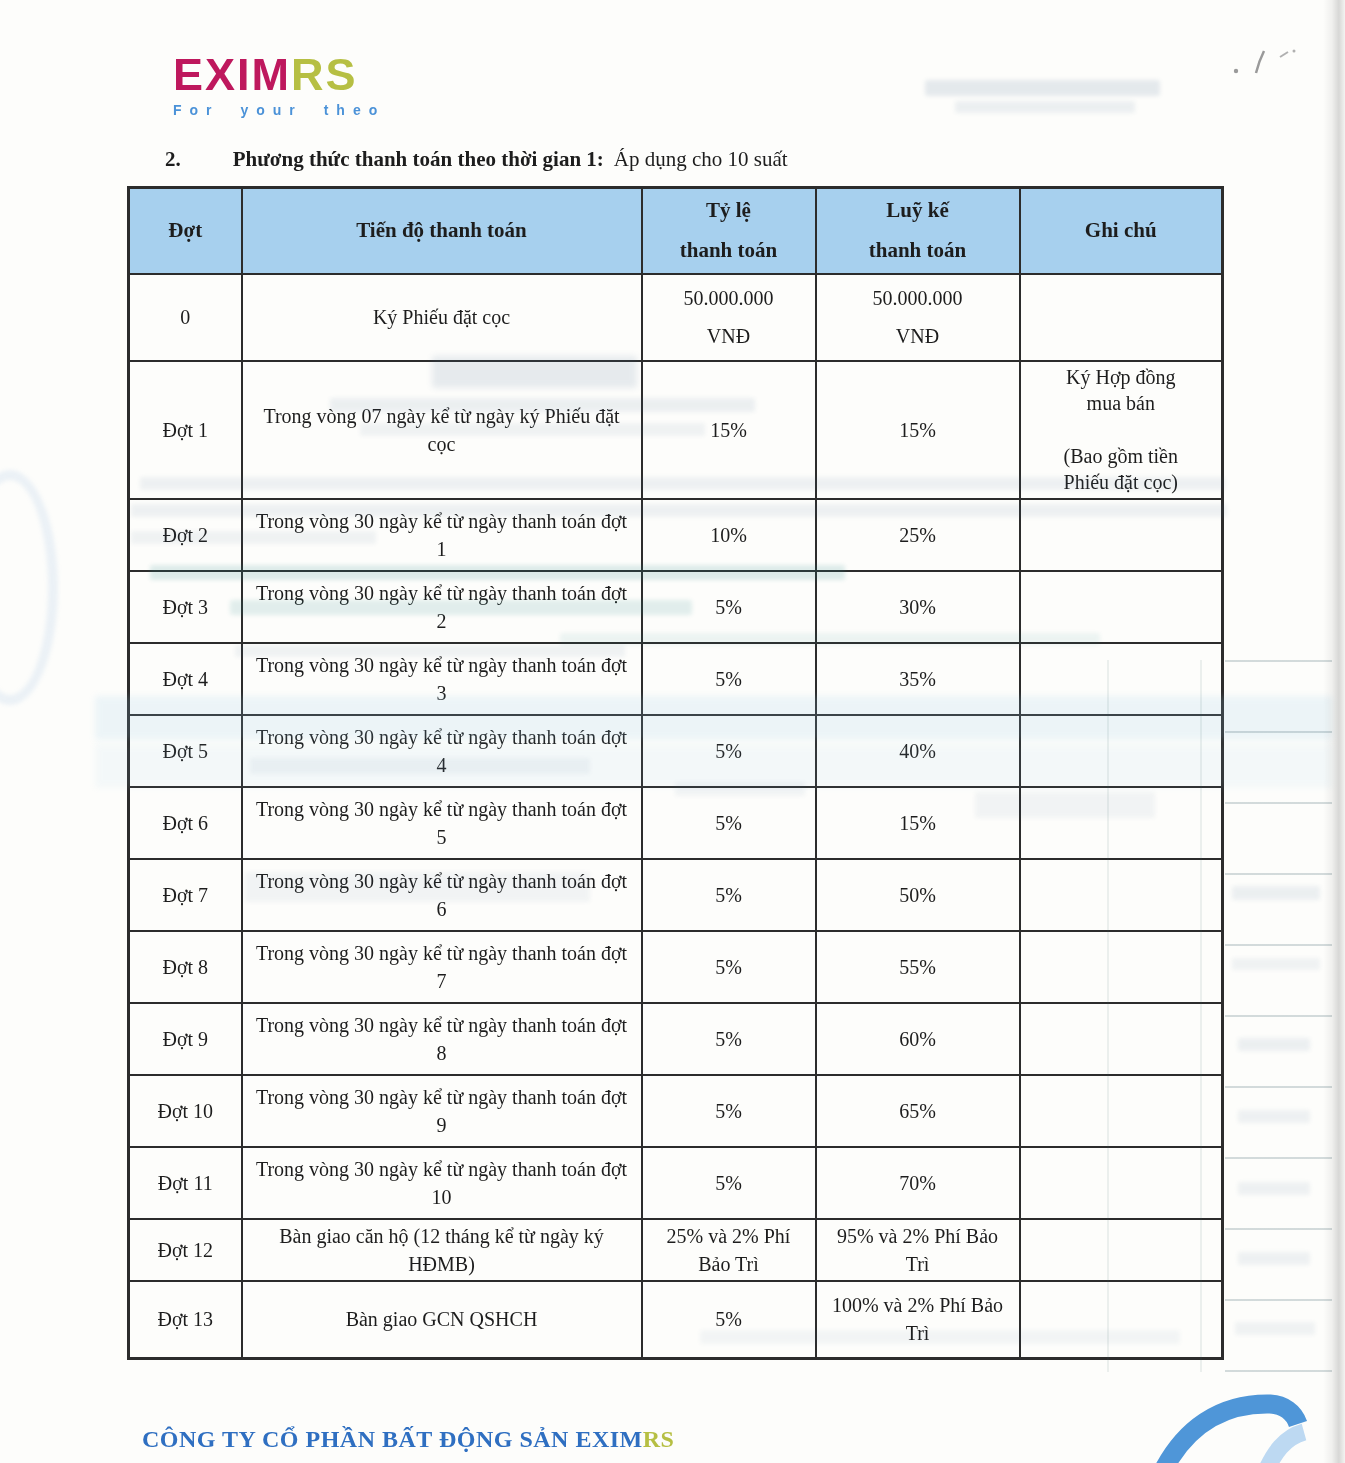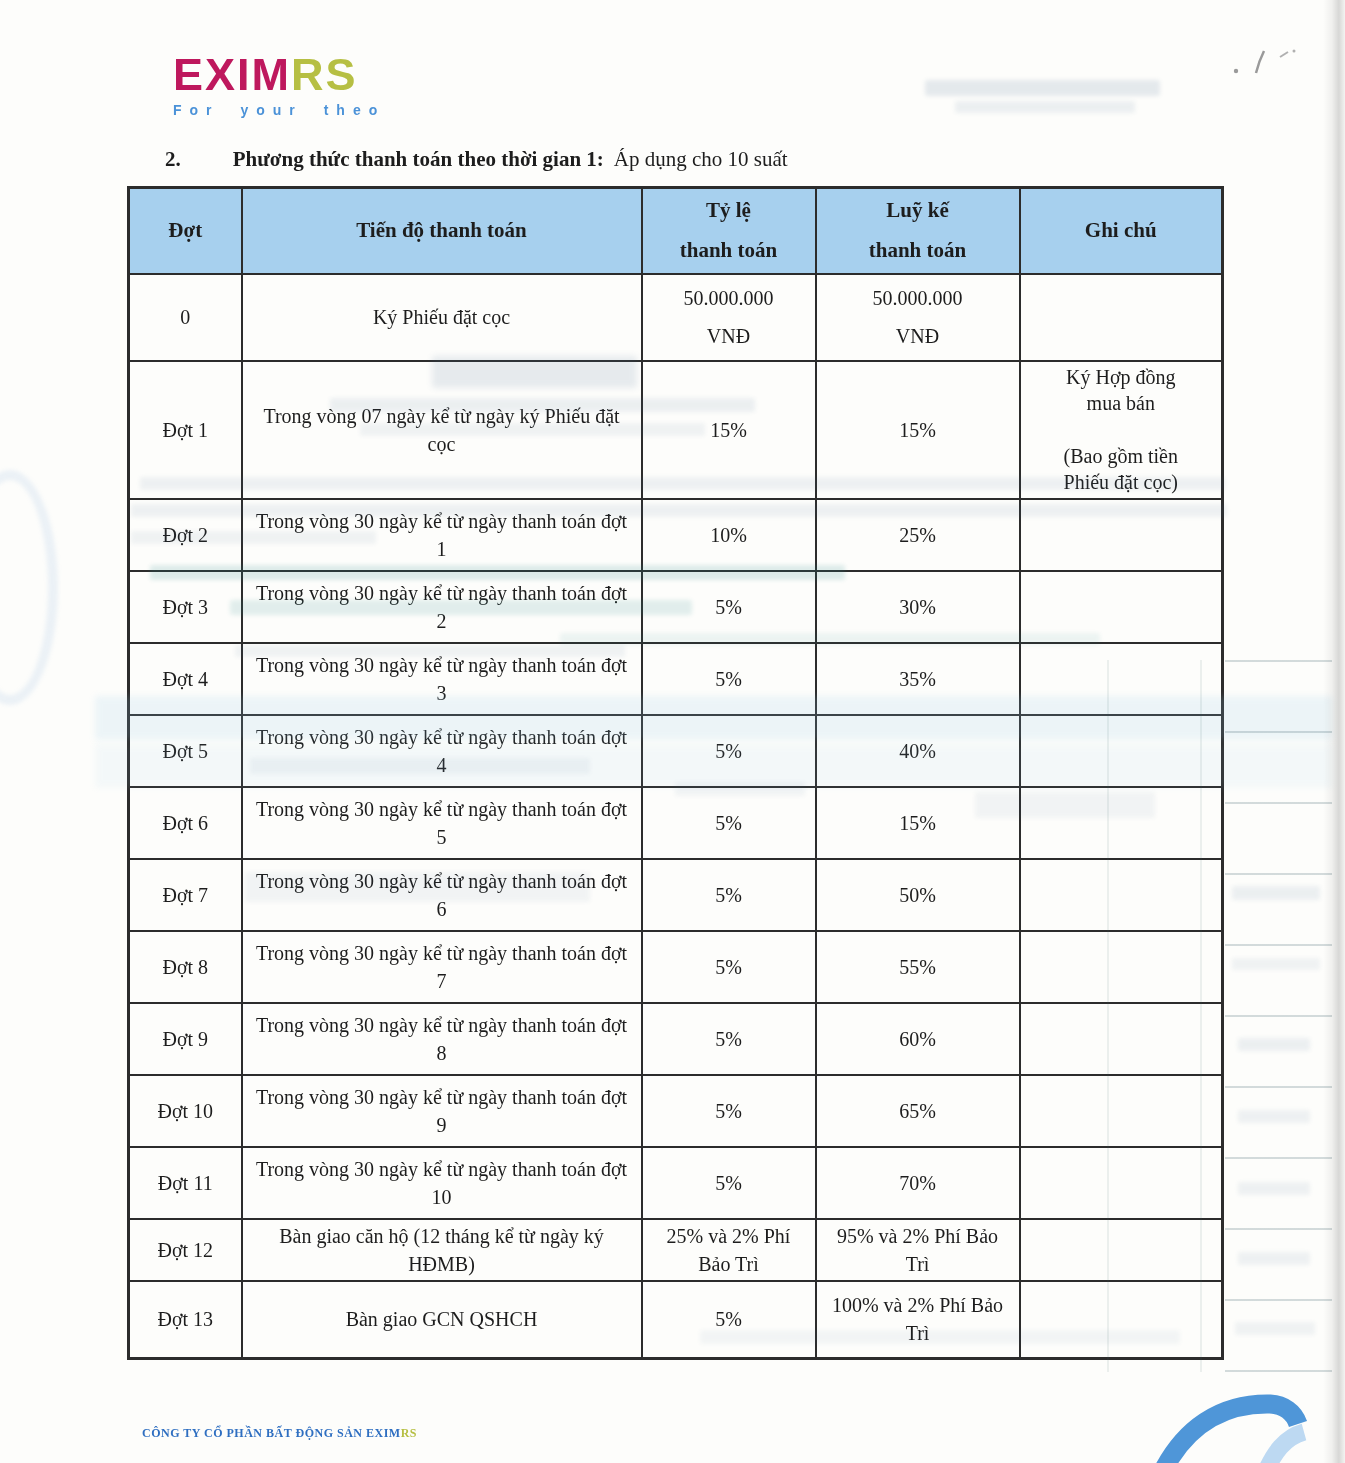--- a/index.html
+++ b/index.html
@@ -33,21 +33,21 @@
   td.money{line-height:1.9;}
   td.ghichu{line-height:1.32;margin-left:12px;}
   thead tr{height:84px;}
   tr.rh-a{height:87px;}
   tr.rh-b{height:133px;}
   tr.rh-c{height:72px;}
   tr.rh-d{height:56px;}
   tr.rh-e{height:78px;}
 
   
-  .footer{position:absolute;left:142px;top:1426px;font-weight:bold;font-size:12px;letter-spacing:0.5px;color:#2f6fc1;white-space:nowrap;}
+  .footer{position:absolute;left:142px;top:1426px;font-weight:bold;font-size:24px;letter-spacing:0.5px;color:#2f6fc1;white-space:nowrap;}
   .footer .lg2{color:#b6bf43;}
 
   
   .bl{position:absolute;pointer-events:none;background:#46698f;border-radius:2px;filter:blur(2px);}
   .bl-teal{background:#2e8b8b;}
   .bl-band{background:#8fc6e4;filter:blur(3px);border-radius:0;}
   .bl-grid{position:absolute;pointer-events:none;
     background:repeating-linear-gradient(to bottom,rgba(60,95,105,.22) 0px,rgba(60,95,105,.22) 2px,transparent 2px,transparent 71px);}
   .bl-vline{position:absolute;pointer-events:none;background:rgba(60,95,105,.09);}
   .bl-arc{position:absolute;pointer-events:none;border:10px solid rgba(110,160,210,.12);border-radius:50%;filter:blur(2px);}

